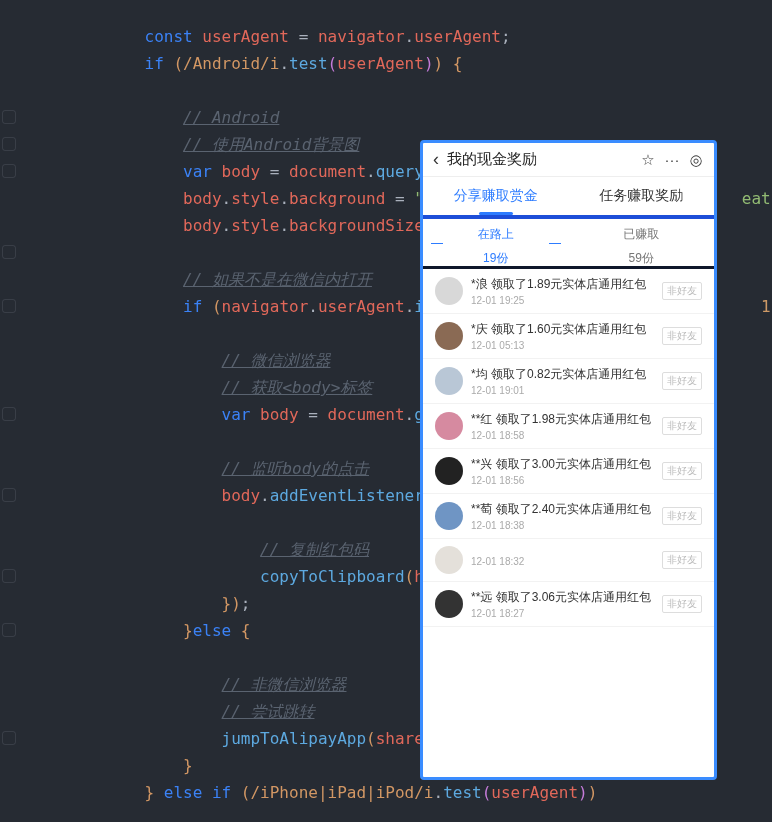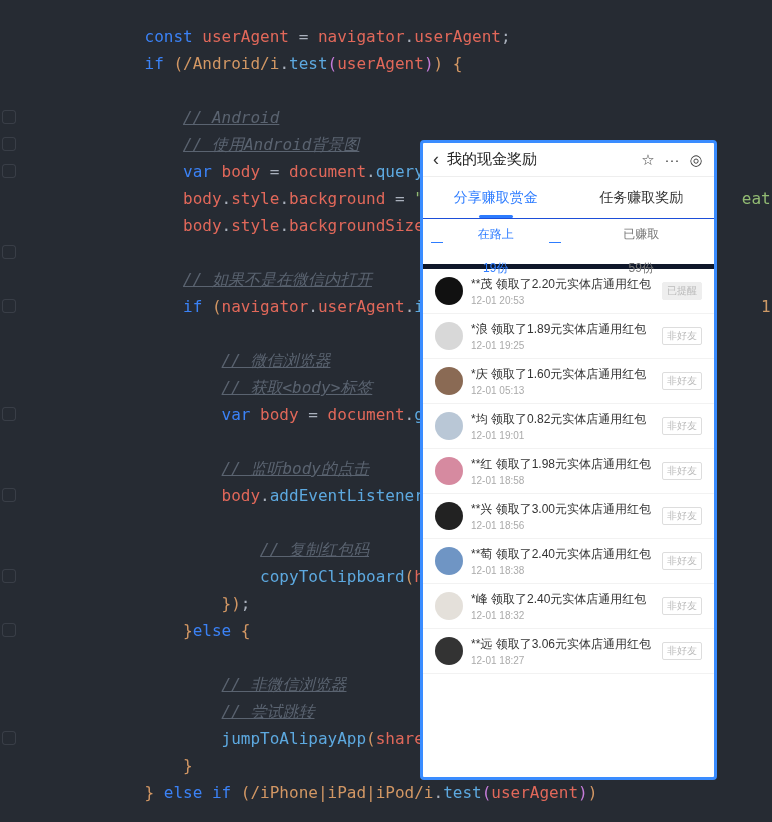--- a/index.html
+++ b/index.html
@@ -71,21 +71,21 @@
     padding: 0 10px;
     gap: 8px;
     border-bottom: 1px solid #eee;
   }
   .ph-back { font-size: 18px; color: #333; }
   .ph-title { flex: 1; font-size: 15px; font-weight: 500; }
   .ph-hicon { width: 16px; height: 16px; display:flex; align-items:center; justify-content:center; color:#444; font-size:15px;}
   .ph-tabs {
     display: flex;
     height: 42px;
-    border-bottom: 1px solid #1d4ed8;
+    border-bottom: 4px solid #1d4ed8;
   }
   .ph-tab {
     flex: 1;
     display: flex;
     align-items: center;
     justify-content: center;
     font-size: 14px;
     font-weight: 500;
     color: #333;
     position: relative;
@@ -96,32 +96,32 @@
     position: absolute;
     bottom: 0;
     width: 34px;
     height: 3px;
     background: #2d7cff;
     border-radius: 2px;
   }
   .ph-stats {
     display: flex;
     height: 50px;
-    border-bottom: 5px solid #0f172a;
+    border-bottom: 3px solid #0f172a;
   }
   .ph-stat {
     flex: 1;
     text-align: center;
     padding-top: 7px;
     font-size: 12px;
     color: #777;
     position: relative;
   }
   .ph-stat .s-label { display:block; }
-  .ph-stat .s-value { display:block; margin-top:17px; }
+  .ph-stat .s-value { display:block; margin-top:7px; }
   .ph-stat.active { color: #2d7cff; }
   .ph-stat.active::before,
   .ph-stat.active::after {
     content:"";
     position:absolute; top:50%; width:12px; height:1px; background:#2d7cff;
   }
   .ph-stat.active::before { left:8px; }
   .ph-stat.active::after  { right:8px; }
   .ph-list { }
   .ph-row {
@@ -219,28 +219,20 @@
         <span class="s-label">在路上</span>
         <span class="s-value">19份</span>
       </div>
       <div class="ph-stat">
         <span class="s-label">已赚取</span>
         <span class="s-value">59份</span>
       </div>
     </div>
   <div class="ph-list">
       <div class="ph-row">
-        <div class="ph-avatar" style="background:#111"></div>
-        <div class="ph-body">
-          <div class="ph-line1">**茂 领取了2.20元实体店通用红包</div>
-          <div class="ph-line2">12-01 20:53</div>
-        </div>
-        <div class="ph-badge filled">已提醒</div>
-      </div>
-      <div class="ph-row">
         <div class="ph-avatar" style="background:#d8d8d8"></div>
         <div class="ph-body">
           <div class="ph-line1">*浪 领取了1.89元实体店通用红包</div>
           <div class="ph-line2">12-01 19:25</div>
         </div>
         <div class="ph-badge">非好友</div>
       </div>
       <div class="ph-row">
         <div class="ph-avatar" style="background:#8a6a54"></div>
         <div class="ph-body">
@@ -277,21 +269,20 @@
         <div class="ph-avatar" style="background:#6f95c4"></div>
         <div class="ph-body">
           <div class="ph-line1">**萄 领取了2.40元实体店通用红包</div>
           <div class="ph-line2">12-01 18:38</div>
         </div>
         <div class="ph-badge">非好友</div>
       </div>
       <div class="ph-row">
         <div class="ph-avatar" style="background:#e4e0da"></div>
         <div class="ph-body">
-          <div class="ph-line1">*峰 领取了2.40元实体店通用红包</div>
           <div class="ph-line2">12-01 18:32</div>
         </div>
         <div class="ph-badge">非好友</div>
       </div>
       <div class="ph-row">
         <div class="ph-avatar" style="background:#333"></div>
         <div class="ph-body">
           <div class="ph-line1">**远 领取了3.06元实体店通用红包</div>
           <div class="ph-line2">12-01 18:27</div>
         </div>

